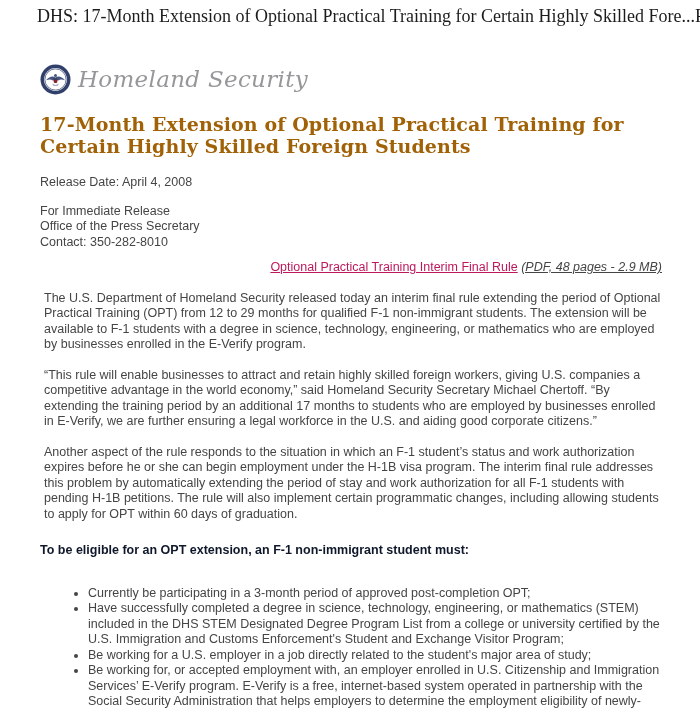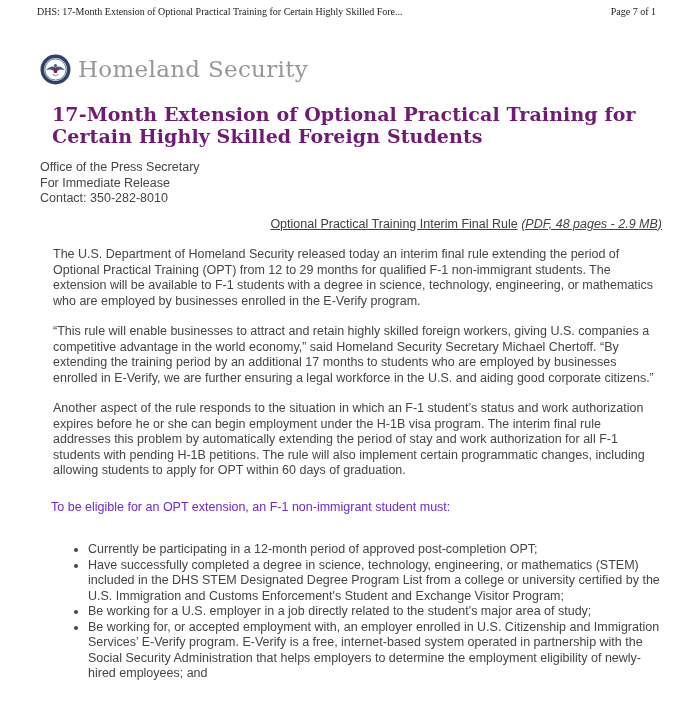--- a/index.html
+++ b/index.html
@@ -18,78 +18,79 @@
     font-family: "Liberation Sans", sans-serif;
     color: #454545;
   }
   
   .print-header {
     display: flex;
     justify-content: space-between;
     align-items: baseline;
     margin: 6px 44px 0 37px;
     font-family: "Liberation Serif", serif;
-    font-size: 10px;
+    font-size: 18px;
     color: #1c1c1c;
     white-space: nowrap;
   }
   
   .content {
     margin-left: 40px;
     width: 622px;
   }
   
   .logo-row {
     display: flex;
     align-items: center;
     gap: 7px;
     margin-top: 34px;
     height: 36px;
+    font-style: italic;
   }
   .seal { width: 31px; height: 31px; flex: 0 0 auto; }
   .wordmark {
     font-family: "DejaVu Serif", serif;
     font-size: 23px;
     color: #97979a;
     letter-spacing: 0.3px;
   }
   
   h1.title {
     font-family: "DejaVu Serif", serif;
     font-size: 19px;
     line-height: 22px;
     font-weight: bold;
-    color: #701a75;
-    margin: 16px 0 0 12px;
+    color: #a16207;
+    margin: 16px 0 0 0;
     white-space: pre-line;
     letter-spacing: 0.1px;
   }
   .body-text {
     font-size: 12.5px;
     line-height: 15.5px;
     color: #454545;
   }
   .release-date { margin: 18px 0 0 0; }
   .press-block { margin: 13px 0 0 0; }
   .press-block div { margin: 0; }
   .link-line {
     margin: 10px 0 0 0;
     text-align: right;
   }
   .link-line a {
-    color: #404040;
+    color: #be185d;
     cursor: pointer;
   }
   .link-line .pdf-note { font-style: italic; text-decoration: underline; }
-  p.para { margin: 9px 0 0 13px; }
+  p.para { margin: 9px 0 0 4px; }
   p.para-gap { margin-top: 15px; }
   .bold-heading {
-    margin: 21px 0 0 11px;
-    font-weight: normal;
-    color: #6d28d9;
+    margin: 21px 0 0 0;
+    font-weight: bold;
+    color: #0f172a;
   }
   ul.eligibility {
     margin: 27px 0 0 0;
     padding-left: 48px;
     list-style: disc outside;
   }
   ul.eligibility li { margin: 0; padding: 0; }
 </style>
 </head>
 <body>
@@ -115,42 +116,43 @@
           <rect x="13.7" y="14.4" width="3.6" height="1.5" rx="0.6" fill="#31406b"></rect>
           <path d="M12 19.5 Q15.5 22.5 19 19.5 L17.5 21.5 L13.5 21.5 Z" fill="#44557f"></path>
         </svg>
       </span>
       <span class="wordmark">Homeland Security</span>
     </div>
 
     <h1 class="title">17-Month Extension of Optional Practical Training for
 Certain Highly Skilled Foreign Students</h1>
 
+    <p class="release-date body-text">Release Date: April 4, 2008</p>
 
     <div class="press-block body-text">
+      <div>For Immediate Release</div>
       <div>Office of the Press Secretary</div>
-      <div>For Immediate Release</div>
       <div>Contact: 350-282-8010</div>
     </div>
 
     <p class="link-line body-text">
       <a href="#">Optional Practical Training Interim Final Rule</a>
       <span class="pdf-note">(PDF, 48 pages - 2.9 MB)</span>
     </p>
 
     <p class="para para-gap body-text">The U.S. Department of Homeland Security released today an interim final rule extending the period of Optional Practical Training (OPT) from 12 to 29 months for qualified F-1 non-immigrant students. The extension will be available to F-1 students with a degree in science, technology, engineering, or mathematics who are employed by businesses enrolled in the E-Verify program.</p>
 
     <p class="para para-gap body-text">“This rule will enable businesses to attract and retain highly skilled foreign workers, giving U.S. companies a competitive advantage in the world economy,” said Homeland Security Secretary Michael Chertoff. “By extending the training period by an additional 17 months to students who are employed by businesses enrolled in E-Verify, we are further ensuring a legal workforce in the U.S. and aiding good corporate citizens.”</p>
 
     <p class="para para-gap body-text">Another aspect of the rule responds to the situation in which an F-1 student’s status and work authorization expires before he or she can begin employment under the H-1B visa program. The interim final rule addresses this problem by automatically extending the period of stay and work authorization for all F-1 students with pending H-1B petitions. The rule will also implement certain programmatic changes, including allowing students to apply for OPT within 60 days of graduation.</p>
 
     <p class="bold-heading body-text">To be eligible for an OPT extension, an F-1 non-immigrant student must:</p>
 
     <ul class="eligibility body-text">
-      <li>Currently be participating in a 12-month period of approved post-completion OPT;</li>
+      <li>Currently be participating in a 3-month period of approved post-completion OPT;</li>
       <li>Have successfully completed a degree in science, technology, engineering, or mathematics (STEM) included in the DHS STEM Designated Degree Program List from a college or university certified by the U.S. Immigration and Customs Enforcement's Student and Exchange Visitor Program;</li>
       <li>Be working for a U.S. employer in a job directly related to the student's major area of study;</li>
       <li>Be working for, or accepted employment with, an employer enrolled in U.S. Citizenship and Immigration Services’ E-Verify program. E-Verify is a free, internet-based system operated in partnership with the Social Security Administration that helps employers to determine the employment eligibility of newly-hired employees; and</li>
 
     </ul>
 
   </div>
 </div>
 
 </body></html>

